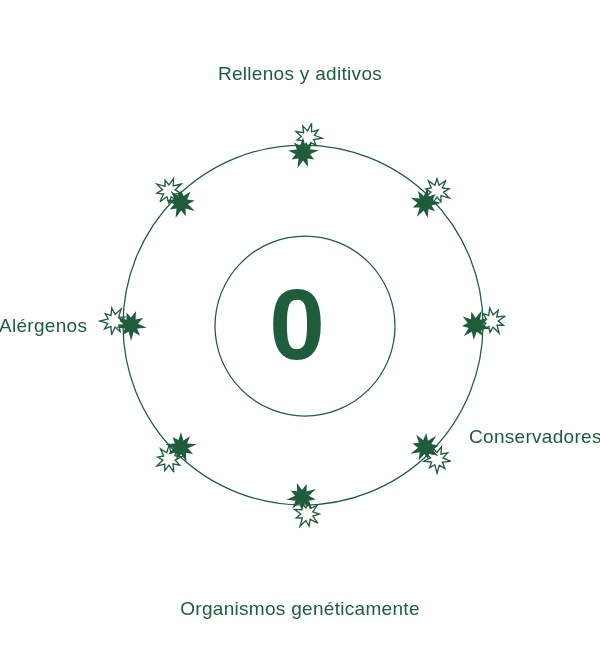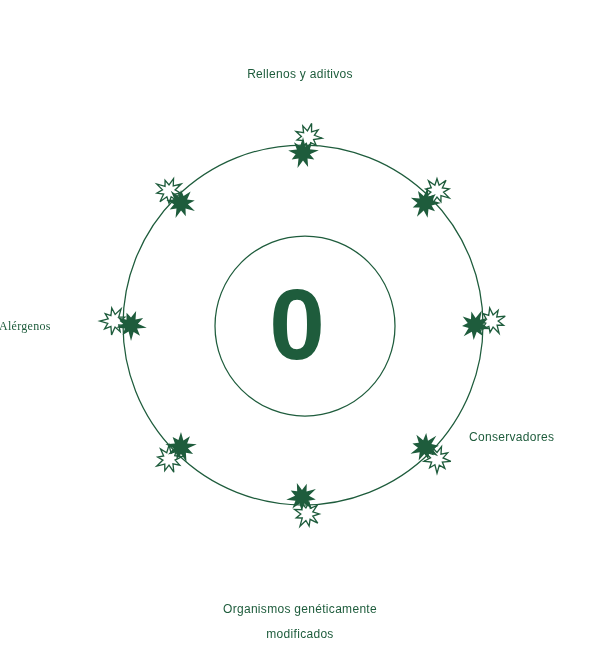--- a/index.html
+++ b/index.html
@@ -15,27 +15,27 @@
     overflow:hidden;
   }
   .stage{position:absolute;inset:0;width:600px;height:650px;}
   svg.diagram{position:absolute;left:0;top:0;}
   .circle{fill:none;stroke:var(--green);stroke-width:1.25;}
   .star-filled{fill:var(--green);stroke:none;}
   .star-outline{fill:#ffffff;stroke:var(--green);stroke-width:1.5;}
   .label{
     position:absolute;
     color:var(--green);
-    font-size:12px;
+    font-size:19px;
     letter-spacing:0.3px;
     line-height:24px;
     white-space:nowrap;
   }
   .label-top{left:0;right:0;top:62px;text-align:center;}
-  .label-left{left:-1px;top:314px;text-align:left;font-family:Liberation Serif, serif;}
+  .label-left{left:-1px;top:314px;text-align:left;}
   .label-right{left:469px;top:425px;text-align:left;}
   .label-bottom{left:0;right:0;top:553px;text-align:center;line-height:24.5px;margin-top:44px;}
   .center-zero{
     position:absolute;left:0;right:6px;top:273px;
     text-align:center;
     color:var(--green);
     font-size:100px;
     font-weight:bold;
     line-height:103px;
   }
@@ -90,16 +90,15 @@
   <div class="center-zero">0</div>
 
   <div class="label label-top">Rellenos y aditivos</div>
 
   <div class="label label-left">Alérgenos</div>
 
   <div class="label label-right">Conservadores</div>
 
   <div class="label label-bottom">
     <div>Organismos genéticamente</div>
-    <div>modificados</div>
   </div>
 
 </div>
 
 </body></html>

